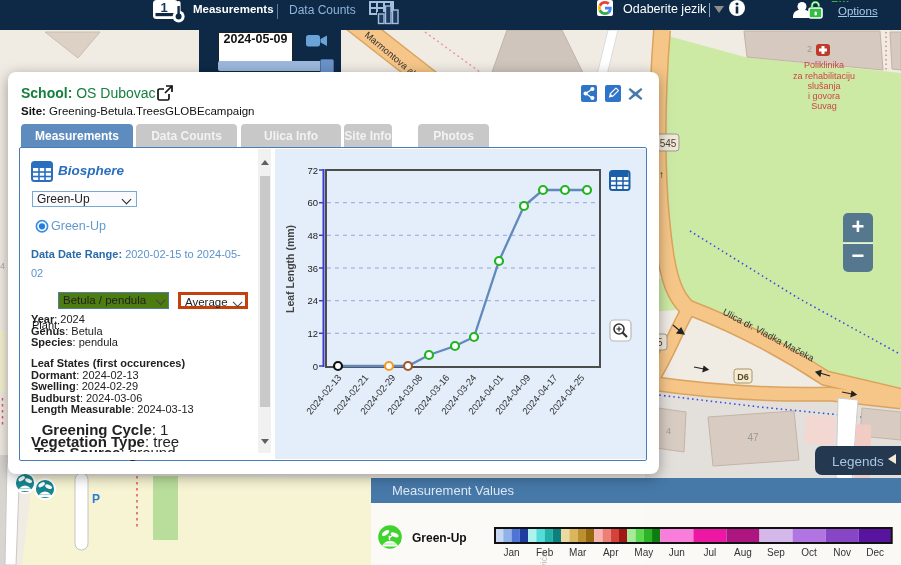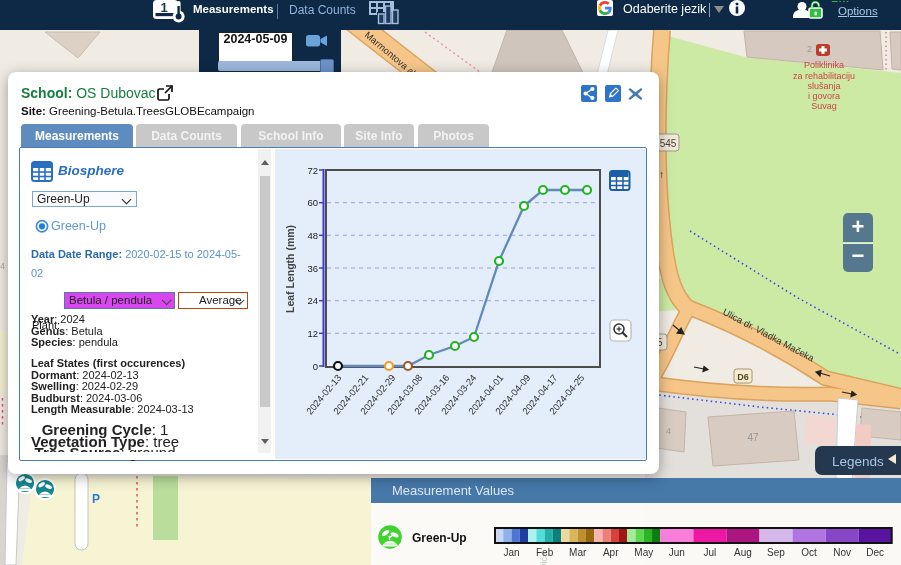--- a/index.html
+++ b/index.html
@@ -279,22 +279,22 @@
     <rect x="6.2" y="2.5" width="3.6" height="8.5" rx="0.5" fill="none" stroke="#fff" stroke-width="1.2"></rect>
     <path d="M6.2,11 L8,14.5 L9.8,11 Z" fill="#fff"></path>
   </g>
 </svg>
 <svg class="abs" style="left:628px;top:87px" width="15" height="14" viewBox="0 0 15 14">
   <path d="M2,1 L7.5,5.2 L13,1 L14.5,2.5 L9.8,7 L14.5,11.5 L13,13 L7.5,8.8 L2,13 L0.5,11.5 L5.2,7 L0.5,2.5 Z" fill="#4a7aa8"></path>
 </svg>
 
 <div class="abs" style="left:21px;top:124px;width:112px;height:24px;background:#5f8cbe;border-radius:4px 4px 0 0;color:#fff;font-size:12px;font-weight:bold;text-align:center;line-height:24px;">Measurements</div>
 <div class="abs" style="left:136px;top:124px;width:101px;height:24px;background:#c8c8c8;border-radius:4px 4px 0 0;color:#f2f2f2;font-size:12px;font-weight:bold;text-align:center;line-height:24px;">Data Counts</div>
-<div class="abs" style="left:241px;top:124px;width:100px;height:24px;background:#c8c8c8;border-radius:4px 4px 0 0;color:#f2f2f2;font-size:12px;font-weight:bold;text-align:center;line-height:24px;">School Info</div>
-<div class="abs" style="left:344px;top:124px;width:70px;height:24px;background:#c8c8c8;border-radius:4px 4px 0 0;color:#f2f2f2;font-size:12px;font-weight:bold;text-align:center;line-height:24px;">Site Info</div>
+<div class="abs" style="left:241px;top:124px;width:100px;height:24px;background:#c8c8c8;border-radius:4px 4px 0 0;color:#f2f2f2;font-size:12px;font-weight:bold;text-align:center;line-height:24px;">Ulica Info</div>
+<div class="abs" style="left:344px;top:124px;width:48px;height:24px;background:#c8c8c8;border-radius:4px 4px 0 0;color:#f2f2f2;font-size:12px;font-weight:bold;text-align:center;line-height:24px;">Site Info</div>
 <div class="abs" style="left:418px;top:124px;width:71px;height:38px;background:#c8c8c8;border-radius:4px 4px 0 0;color:#f2f2f2;font-size:12px;font-weight:bold;text-align:center;line-height:24px;">Photos</div>
 
 <div class="abs" style="left:19px;top:147px;width:628px;height:314px;border:1.5px solid #4a7cb8;border-radius:2px;box-sizing:border-box;background:#fff;"></div>
 <div class="abs" style="left:275px;top:149px;width:371px;height:310px;background:#e3eefa;"></div>
 
 <svg class="abs" style="left:31px;top:161px" width="22" height="22" viewBox="0 0 22 22">
   <rect x="1" y="1" width="20" height="19" rx="2.5" fill="#fff" stroke="#2a6ebf" stroke-width="2"></rect>
   <rect x="2" y="2" width="18" height="5" fill="#2a6ebf"></rect>
   <line x1="8" y1="7" x2="8" y2="20" stroke="#2a6ebf" stroke-width="1.6"></line>
   <line x1="14" y1="7" x2="14" y2="20" stroke="#2a6ebf" stroke-width="1.6"></line>
@@ -303,22 +303,22 @@
 </svg>
 <div class="abs" style="left:58px;top:163px;font-size:13.5px;font-weight:bold;font-style:italic;color:#2a6ebf;">Biosphere</div>
 <div class="abs" style="left:32px;top:191px;width:105px;height:16px;background:#fafbfc;border:1px solid #7aa7d4;box-sizing:border-box;font-size:12px;color:#222;line-height:14px;padding-left:4px;">Green-Up<span style="position:absolute;right:6px;top:3.5px;width:6px;height:6px;border-left:1.8px solid #222;border-bottom:1.8px solid #222;transform:rotate(-45deg);"></span></div>
 <svg class="abs" style="left:35px;top:219px" width="15" height="15" viewBox="0 0 15 15">
   <circle cx="7" cy="7.3" r="5.6" fill="#fff" stroke="#3a8edd" stroke-width="1.7"></circle>
   <circle cx="7" cy="7.3" r="3.1" fill="#1f7ddd"></circle>
 </svg>
 <div class="abs" style="left:51px;top:219px;font-size:12.5px;color:#5f9bcd;">Green-Up</div>
 <div class="abs" style="left:31px;top:245px;width:240px;font-size:11px;line-height:19px;color:#5b93cd;"><b style="color:#2a6ba8">Data Date Range:</b> 2020-02-15 to 2024-05-<br>02</div>
 <div class="abs" style="left:32px;top:295px;font-size:11px;color:#111;margin-top:24px;">Plant:</div>
-<div class="abs" style="left:64px;top:292px;width:111px;height:17px;background:#d946ef;border:1px solid #527ca8;box-sizing:border-box;font-size:11.5px;color:#222;line-height:15px;padding-left:4px;">Betula / pendula<span style="position:absolute;right:5px;top:4px;width:5.5px;height:5.5px;border-left:1.6px solid #444;border-bottom:1.6px solid #444;transform:rotate(-45deg);"></span></div>
-<div class="abs" style="left:178px;top:292px;width:70px;height:17px;background:#fff;border:1px solid #c2410c;box-sizing:border-box;font-size:11.5px;color:#222;line-height:15px;padding-left:20px;">Average<span style="position:absolute;right:5px;top:4px;width:5.5px;height:5.5px;border-left:1.6px solid #444;border-bottom:1.6px solid #444;transform:rotate(-45deg);"></span></div>
+<div class="abs" style="left:58px;top:292px;width:111px;height:17px;background:#4d7c0f;border:1px solid #527ca8;box-sizing:border-box;font-size:11.5px;color:#222;line-height:15px;padding-left:4px;">Betula / pendula<span style="position:absolute;right:5px;top:4px;width:5.5px;height:5.5px;border-left:1.6px solid #444;border-bottom:1.6px solid #444;transform:rotate(-45deg);"></span></div>
+<div class="abs" style="left:178px;top:292px;width:70px;height:17px;background:#fff;border:3px solid #c2410c;box-sizing:border-box;font-size:11.5px;color:#222;line-height:15px;padding-left:4px;">Average<span style="position:absolute;right:5px;top:4px;width:5.5px;height:5.5px;border-left:1.6px solid #444;border-bottom:1.6px solid #444;transform:rotate(-45deg);"></span></div>
 <div class="abs" style="left:31px;top:314px;font-size:11px;line-height:11.5px;color:#222;"><b>Year</b>: 2024<br><b>Genus</b>: Betula<br><b>Species</b>: pendula</div>
 <div class="abs" style="left:31px;top:358px;font-size:11px;line-height:11.5px;color:#222;"><b>Leaf States (first occurences)</b><br><b>Dormant</b>: 2024-02-13<br><b>Swelling</b>: 2024-02-29<br><b>Budburst</b>: 2024-03-06<br><b>Length Measurable</b>: 2024-03-13</div>
 <div class="abs" style="left:31px;top:424px;font-size:15px;line-height:11.5px;color:#222;text-align:center;"><b>Greening Cycle</b>: 1<br><b>Vegetation Type</b>: tree<br><b>Tree Source</b>: ground</div>
 <div class="abs" style="left:21px;top:451.5px;width:236px;height:8px;background:#fff;"></div>
 
 <div class="abs" style="left:258px;top:149px;width:13px;height:304px;background:#f1f1f1;"></div>
 <div class="abs" style="left:258px;top:158px;width:13px;height:12px;text-align:center;">
       <div style="margin:2px auto 0;width:0;height:0;border-left:4px solid transparent;border-right:4px solid transparent;border-bottom:5px solid #606060;"></div>
     </div>
 <div class="abs" style="left:260px;top:176px;width:10px;height:231px;background:#c9c9c9;"></div>

